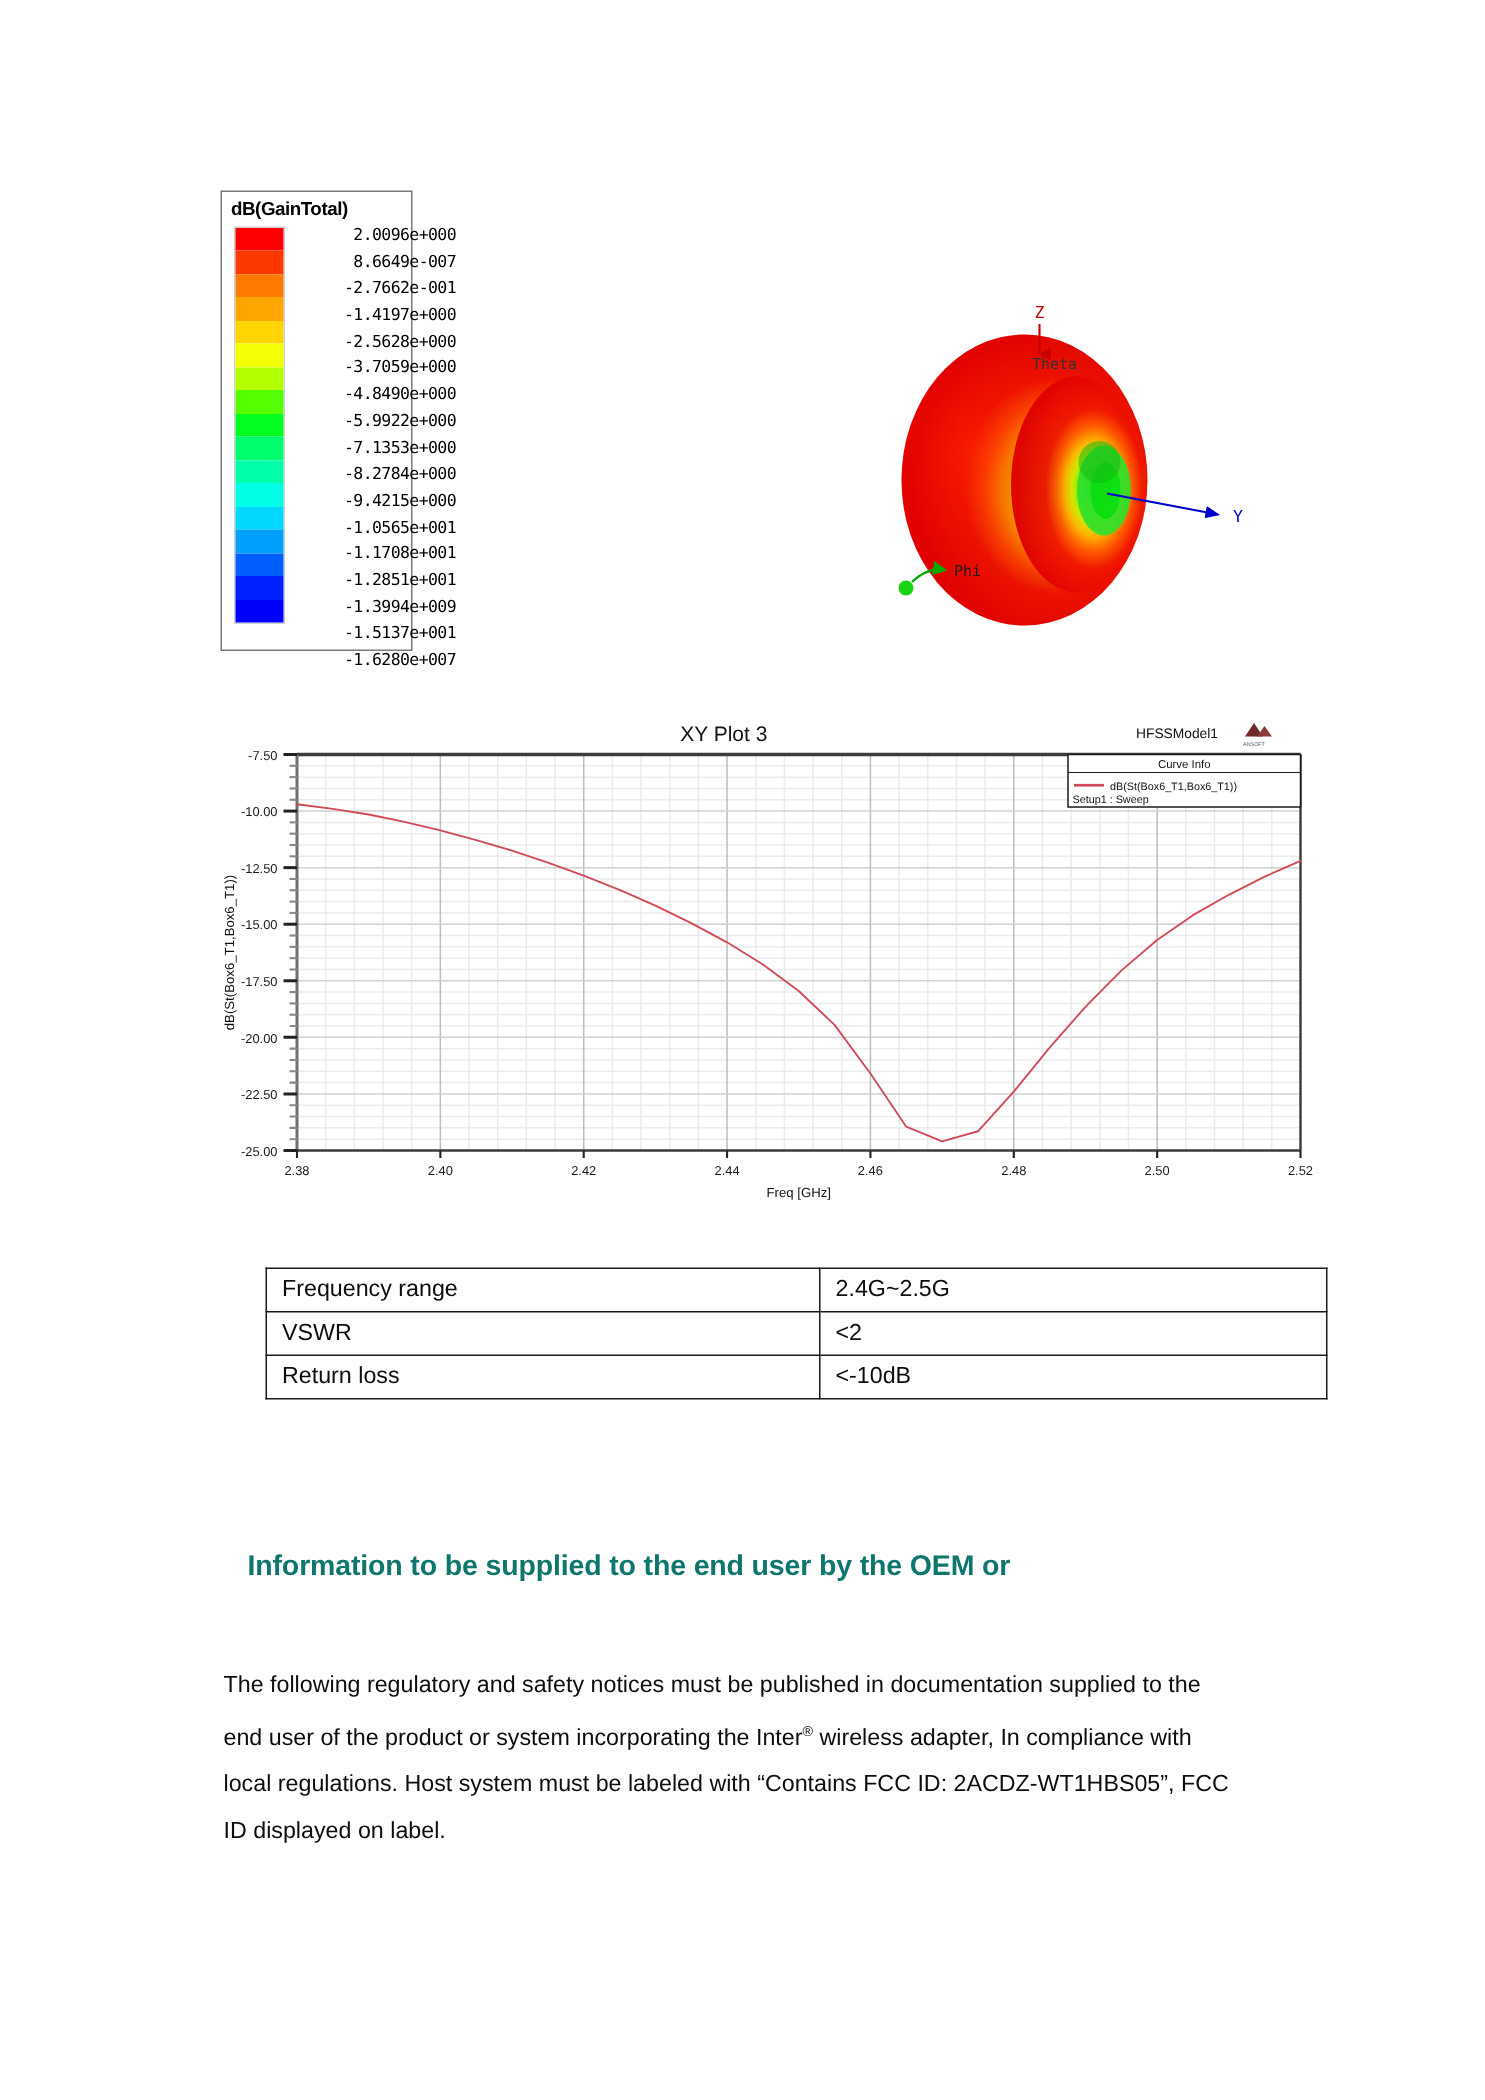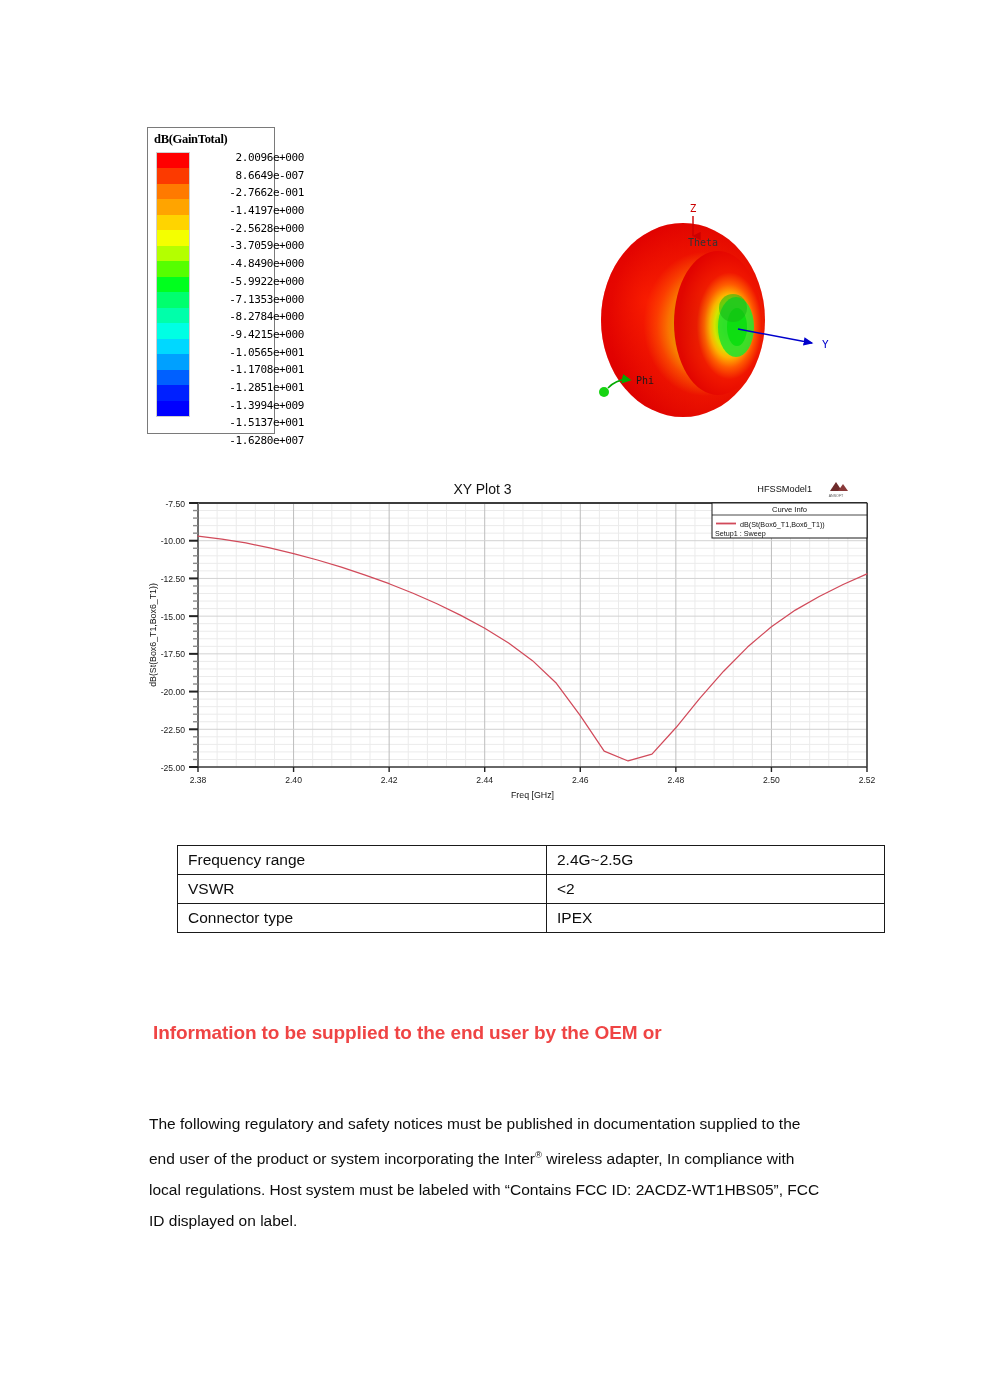--- a/index.html
+++ b/index.html
@@ -16,21 +16,21 @@
   .page { position:absolute; inset:0; }
 
   
   .cbar-box{
     position:absolute; left:147px; top:127px;
     width:128px; height:307px;
     border:1px solid #7a7a7a; background:#fff;
     box-sizing:border-box;
   }
   .cbar-title{
-    font-family:Liberation Serif, serif;
+    font-family:Liberation Sans, sans-serif;
     font-weight:bold; font-size:12.5px;
     letter-spacing:-0.3px;
     padding:4px 0 2px 6px;
     white-space:nowrap;
   }
   .cbar-body{ position:relative; padding:0 0 0 6px; }
   .cbar-strip{
     position:absolute; left:8px; top:3px;
     width:34px; height:265px;
     display:flex; flex-direction:column;
@@ -81,24 +81,24 @@
     padding:5px 0 5px 10px;
     height:17px;
     vertical-align:middle;
     color:#0d0d0d;
   }
   table.spec td.k{ width:358px; }
 
   
   h2.hd{
     position:absolute;
-    margin:4px; padding:0;
+    margin:16px; padding:0;
     font-size:19px;
     font-weight:bold;
-    color:#ef4444;
+    color:#0f766e;
     letter-spacing:-0.1px;
   }
   #head-line1{ left:149px; top:1018px; width:720px; }
   #head-line2{ left:149px; top:1070px; width:720px; }
 
   sup.reg{ font-size:9.5px; vertical-align:super; }
 </style>
 </head>
 <body>
 
@@ -370,22 +370,22 @@
     <tbody id="spec-body">
         <tr>
           <td class="k">Frequency range</td>
           <td>2.4G~2.5G</td>
         </tr>
         <tr>
           <td class="k">VSWR</td>
           <td>&lt;2</td>
         </tr>
         <tr>
-          <td class="k">Connector type</td>
-          <td>IPEX</td>
+          <td class="k">Return loss</td>
+          <td>&lt;-10dB</td>
         </tr>
       </tbody>
   </table>
 
   <h2 class="hd" id="head-line1">Information to be supplied to the end user by the OEM or</h2>
 
   <div class="para" id="body-para">
     <span>The following regulatory and safety notices must be published in documentation supplied to the end user of the product or system incorporating the Inter</span><sup class="reg">®</sup><span> wireless adapter, In compliance with local regulations. Host system must be labeled with “Contains FCC ID: 2ACDZ-WT1HBS05”, FCC ID displayed on label.</span>
   </div>
 

